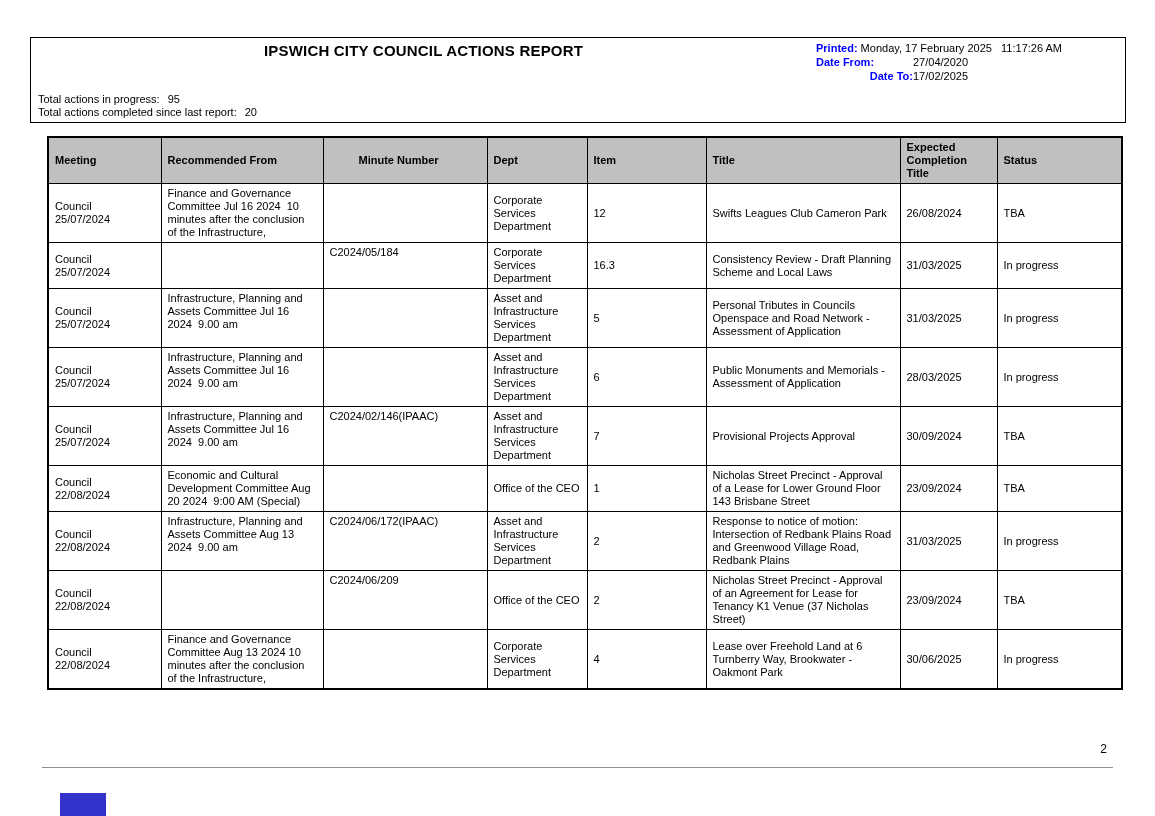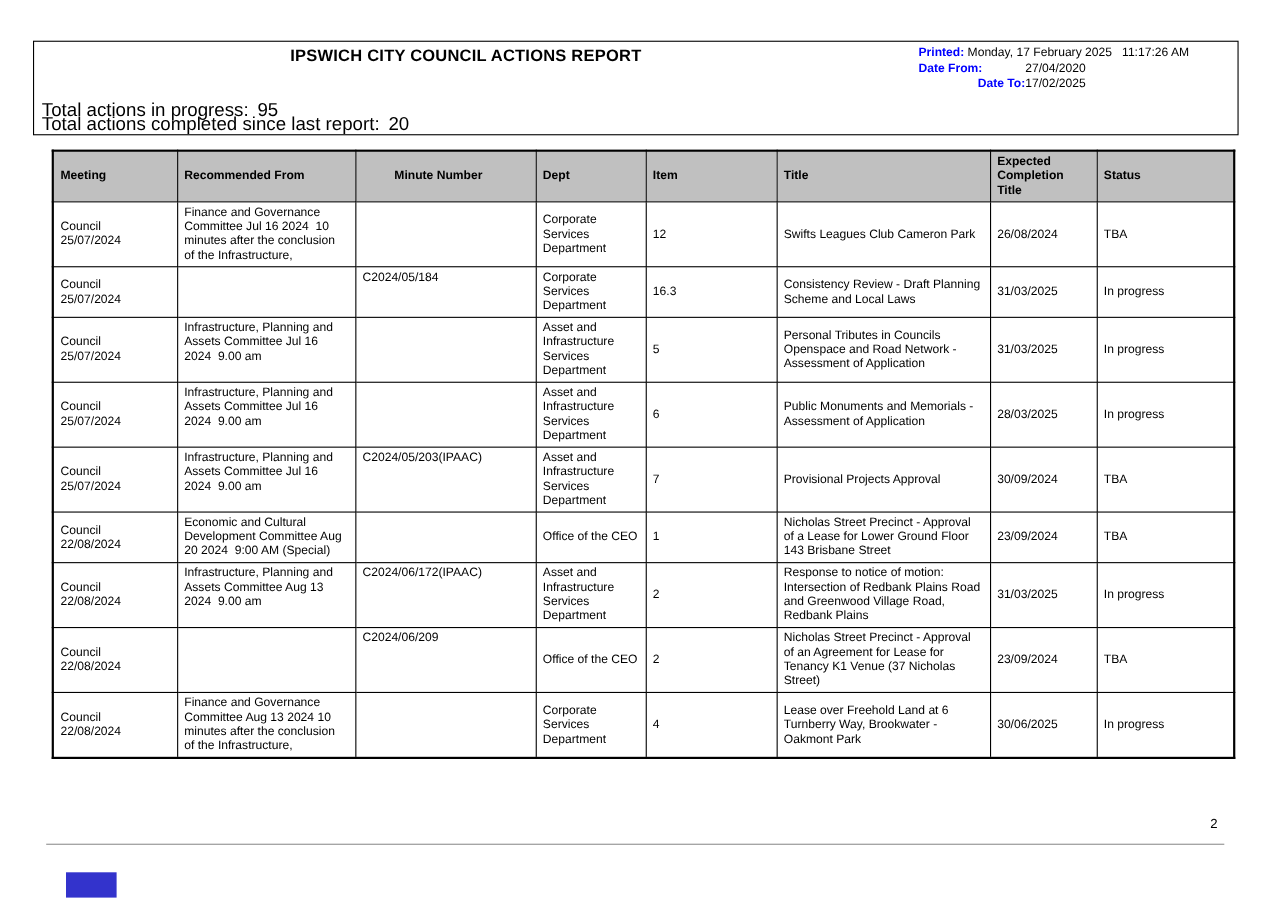--- a/index.html
+++ b/index.html
@@ -13,24 +13,24 @@
   .header-box {
     position:absolute; left:30px; top:37px; width:1096px; height:86px;
     border:1px solid #000; box-sizing:border-box;
   }
   .report-title {
     position:absolute; left:0; top:4px; width:785px;
     text-align:center; font-size:15px; font-weight:bold; letter-spacing:0.2px;
   }
   .print-info { position:absolute; left:785px; top:3px; width:305px; font-size:11px; line-height:14px; }
   .pi-row { white-space:pre; }
-  .pi-lbl { font-weight:bold;margin-left:19px; }
+  .pi-lbl { font-weight:bold; }
   .pi-lbl.w { display:inline-block; width:97px; }
   .pi-val.bold { font-weight:normal; }
-  .totals { position:absolute; left:7px; bottom:3px; font-size:17px; line-height:13px; }
+  .totals { position:absolute; left:7px; bottom:3px; font-size:11px; line-height:13px; }
   .totals .val { margin-left:8px; }
   
   table.actions-table {
     position:absolute; left:47px; top:136px; width:1074px;
     border-collapse:collapse; table-layout:fixed;
     font-size:11px; line-height:13px;
     border:2px solid #000;
   }
   .actions-table th, .actions-table td {
     border:1px solid #000; padding:3px 6px; box-sizing:border-box;
@@ -129,21 +129,21 @@
         <td>Asset and Infrastructure Services Department</td>
         <td>6</td>
         <td>Public Monuments and Memorials - Assessment of Application</td>
         <td>28/03/2025</td>
         <td>In progress</td>
       </tr>
       <tr>
         <td>Council
 25/07/2024</td>
         <td class="top">Infrastructure, Planning and Assets Committee Jul 16 2024  9.00 am</td>
-        <td class="top">C2024/05/203(IPAAC)</td>
+        <td class="top">C2024/02/146(IPAAC)</td>
         <td>Asset and Infrastructure Services Department</td>
         <td>7</td>
         <td>Provisional Projects Approval</td>
         <td>30/09/2024</td>
         <td>TBA</td>
       </tr>
       <tr>
         <td>Council
 22/08/2024</td>
         <td class="top">Economic and Cultural Development Committee Aug 20 2024  9:00 AM (Special)</td>

